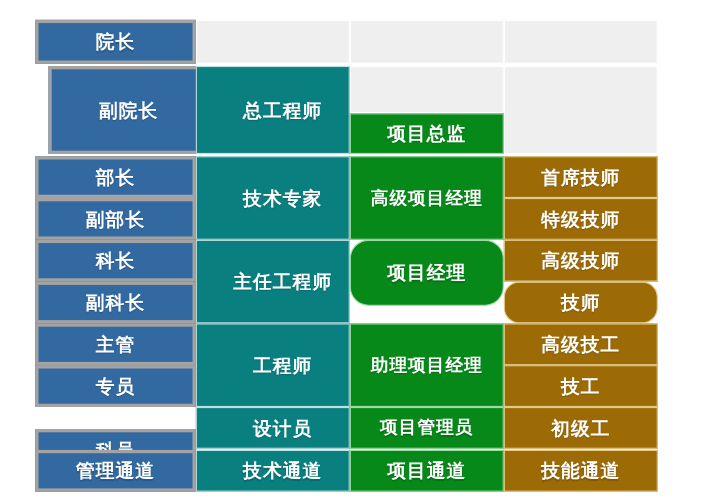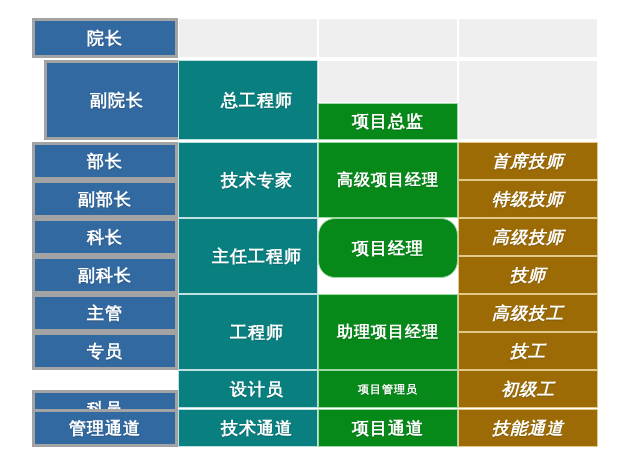--- a/index.html
+++ b/index.html
@@ -27,23 +27,23 @@
     text-shadow:0 1px 1px rgba(0,0,0,0.18);
     white-space:nowrap;
   }
   .cell.empty{
     background:#efefef;
     border:1px solid #ffffff;
   }
   .cell.blue{background:#3269a0;border:3px solid #a3a3a3;}
   .cell.teal{background:#0a7f80;border:1px solid #bfe0e0;padding-left:18px;}
   .cell.green{background:#07891a;border:1px solid #9fd9a6;}
-  .cell.brown{background:#9c6b06;border:1px solid #e2c98a;font-style:italic;}
+  .cell.brown{background:#9c6b06;border:1px solid #e2c98a;}
   .cell.small{font-size:16px;}
-  .cell.tiny{font-size:11px;}
+  .cell.tiny{font-size:16px;}
 </style>
 </head>
 <body>
 
 <div id="chart">
 
   <div class="cell empty" style="left:146px;top:0px;width:140px;height:40px;"></div>
   <div class="cell empty" style="left:286px;top:0px;width:140px;height:40px;"></div>
   <div class="cell empty" style="left:426px;top:0px;width:140px;height:40px;"></div>
   <div class="cell empty" style="left:286px;top:42px;width:140px;height:43px;"></div>
@@ -70,19 +70,19 @@
   <div class="cell green" style="left:286px;top:85px;width:140px;height:37px;">项目总监</div>
   <div class="cell green small" style="left:286px;top:124px;width:140px;height:76px;">高级项目经理</div>
   <div class="cell green" style="left:286px;top:200px;width:140px;height:60px;border-radius:17px;">项目经理</div>
   <div class="cell green small" style="left:286px;top:276px;width:140px;height:76px;">助理项目经理</div>
   <div class="cell green tiny" style="left:286px;top:352px;width:140px;height:38px;">项目管理员</div>
   <div class="cell green" style="left:286px;top:391px;width:140px;height:38px;">项目通道</div>
 
   <div class="cell brown" style="left:426px;top:124px;width:140px;height:38px;">首席技师</div>
   <div class="cell brown" style="left:426px;top:162px;width:140px;height:38px;">特级技师</div>
   <div class="cell brown" style="left:426px;top:200px;width:140px;height:38px;">高级技师</div>
-  <div class="cell brown" style="left:426px;top:238px;width:140px;height:38px;">技师</div>
+  <div class="cell brown" style="left:426px;top:238px;width:140px;height:38px;border-radius:14px;">技师</div>
   <div class="cell brown" style="left:426px;top:276px;width:140px;height:38px;">高级技工</div>
   <div class="cell brown" style="left:426px;top:314px;width:140px;height:38px;">技工</div>
   <div class="cell brown" style="left:426px;top:352px;width:140px;height:38px;">初级工</div>
   <div class="cell brown" style="left:426px;top:391px;width:140px;height:38px;">技能通道</div>
 
 </div>
 
 </body></html>

